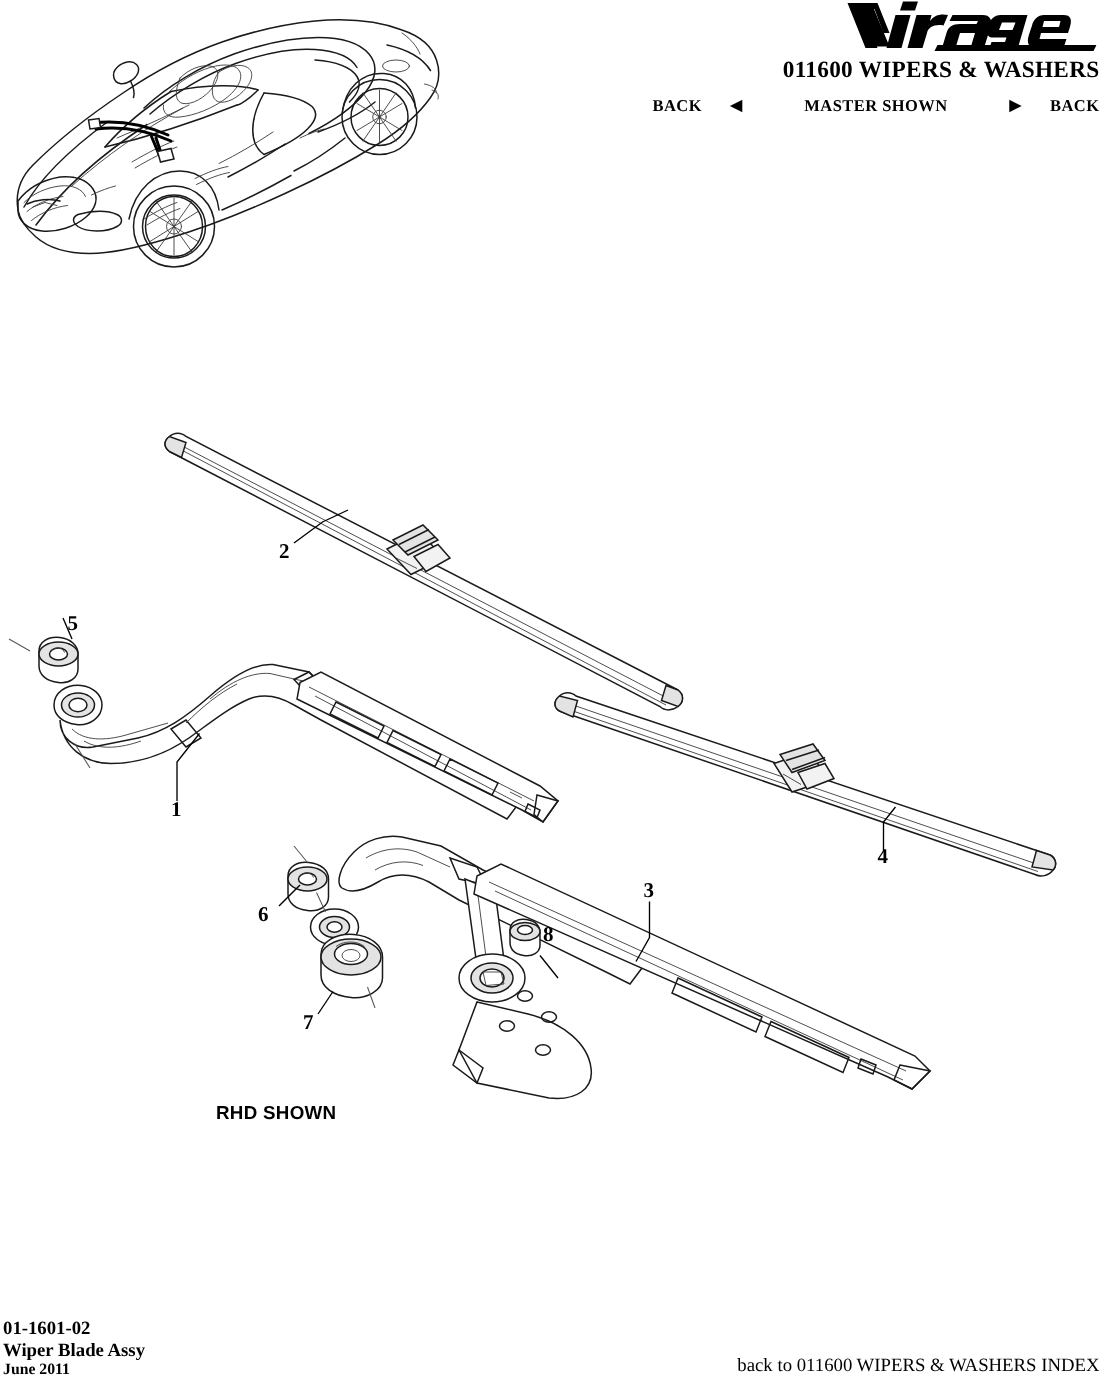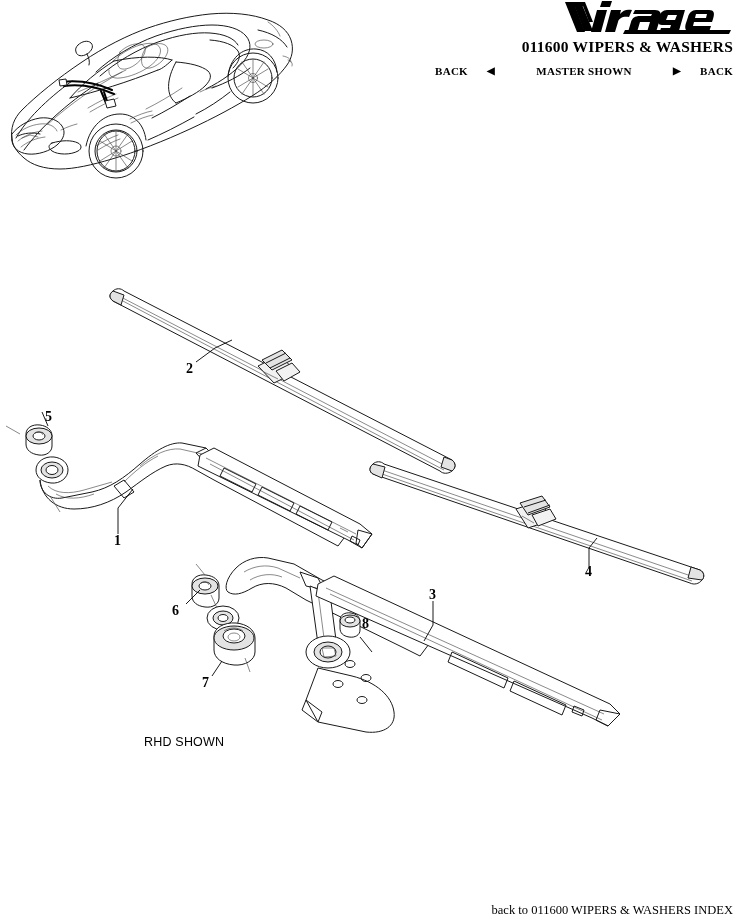--- a/index.html
+++ b/index.html
@@ -86,21 +86,21 @@
     white-space: nowrap;
     cursor: pointer;
   }
 
   
   .rhd-note {
     position: absolute;
     left: 144px;
     top: 735px;
     font-family: "Liberation Sans", sans-serif;
-    font-weight: normal;
+    font-weight: bold;
     font-size: 12.5px;
     letter-spacing: 0.2px;
   }
   .callout {
     position: absolute;
     font-family: "Liberation Serif", serif;
     font-weight: bold;
     font-size: 14px;
     line-height: 1;
   }
@@ -490,16 +490,21 @@
   <div class="callout" style="left:45px; top:410px;">5</div>
   <div class="callout" style="left:114px; top:534px;">1</div>
   <div class="callout" style="left:172px; top:604px;">6</div>
   <div class="callout" style="left:202px; top:676px;">7</div>
   <div class="callout" style="left:362px; top:617px;">8</div>
   <div class="callout" style="left:429px; top:588px;">3</div>
   <div class="callout" style="left:585px; top:565px;">4</div>
 
   <div class="rhd-note">RHD SHOWN</div>
 
+  <div class="footer-left">
+    <div class="foot-partno">01-1601-02</div>
+    <div class="foot-desc">Wiper Blade Assy</div>
+    <div class="foot-date">June 2011</div>
+  </div>
 
   <div class="footer-right">back to 011600 WIPERS &amp; WASHERS INDEX</div>
 
 </div>
 
 </body></html>

